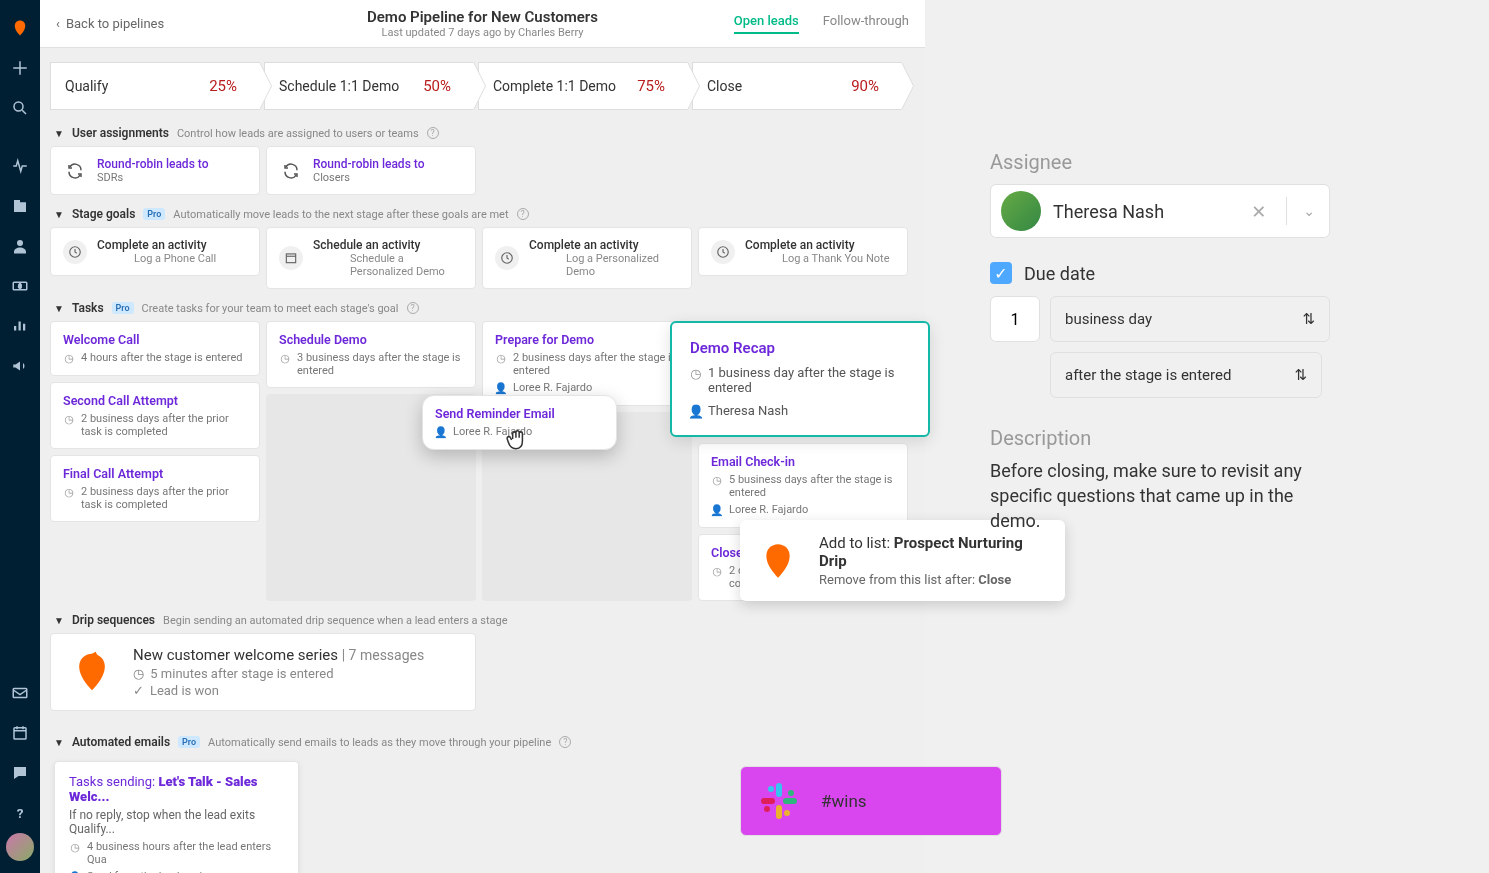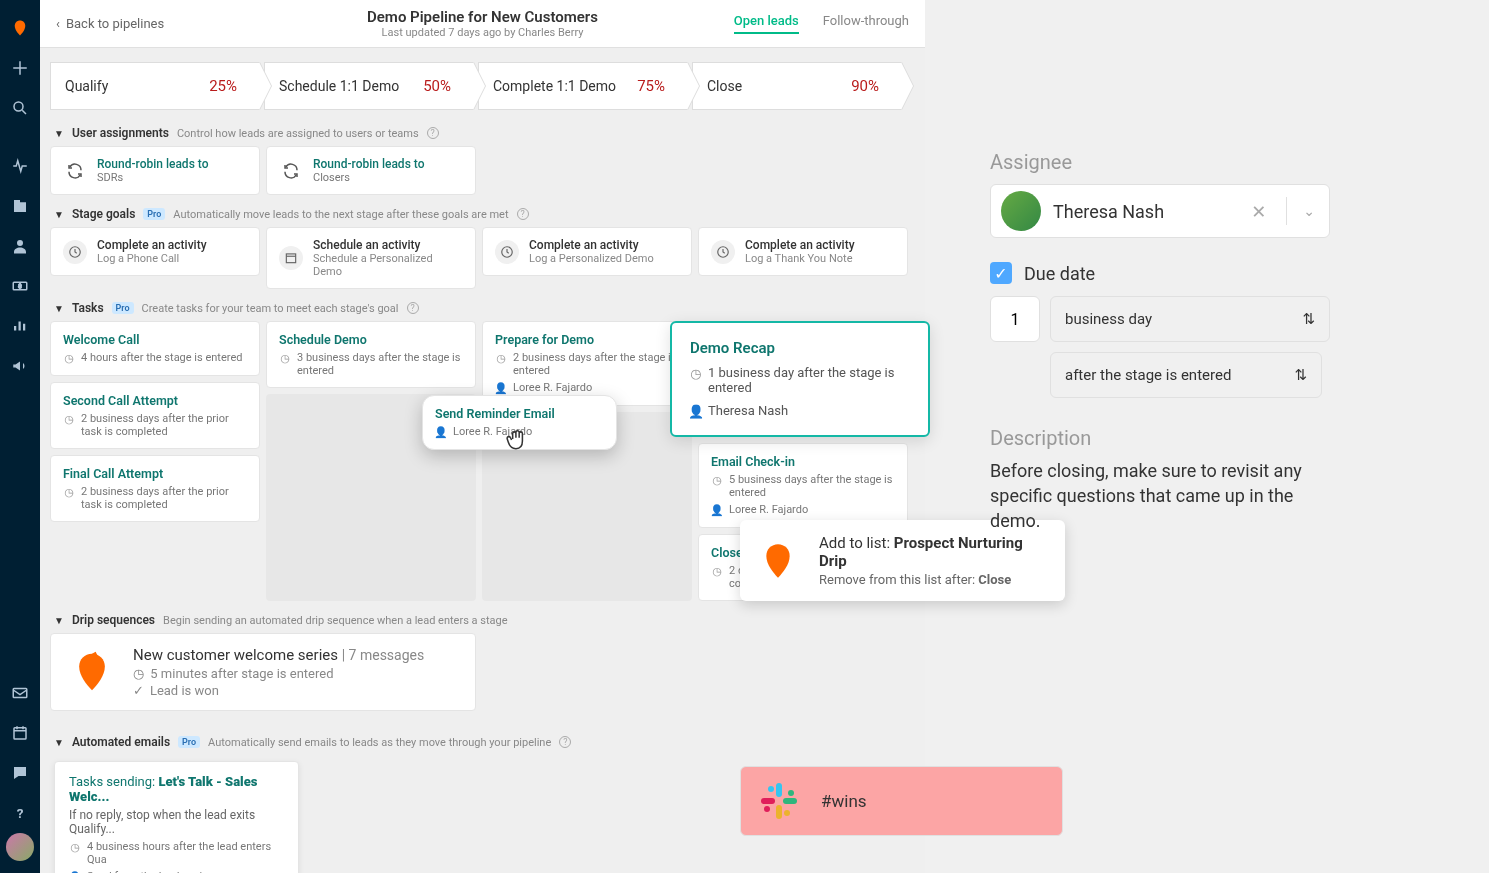--- a/index.html
+++ b/index.html
@@ -36,48 +36,48 @@
 .section-header .section-title { font-weight: 600; color: #333; }
 .section-desc { color: #888; font-size: 11px; }
 .badge { font-size: 9px; background: #cde8ff; color: #2a6fb3; padding: 1px 4px; border-radius: 3px; font-weight: 600; }
 .help-icon { width: 12px; height: 12px; border: 1px solid #aaa; border-radius: 50%; display: inline-flex; align-items: center; justify-content: center; font-size: 9px; color: #aaa; }
 
 .columns { display: flex; padding: 0 10px; gap: 6px; }
 .col { width: 210px; display: flex; flex-direction: column; gap: 6px; position: relative; }
 .card { background: #fff; border: 1px solid #e4e4e4; border-radius: 4px; padding: 10px 12px; font-size: 12px; }
 .card.rr { display: flex; align-items: center; gap: 10px; }
 .rr-icon { width: 24px; height: 24px; display: flex; align-items: center; justify-content: center; }
-.card-title { font-weight: 600; color: #0f766e; font-size: 12.5px; }
+.card-title { font-weight: 600; color: #6d28d9; font-size: 12.5px; }
 .card-line { display: flex; align-items: flex-start; gap: 6px; color: #777; font-size: 11px; margin-top: 4px; }
 .card-line .li-icon { width: 12px; flex-shrink: 0; color: #999; margin-top: 1px; display:flex; align-items:center; justify-content:center; }
 .person-icon { color: #ff6a00 !important; }
 .goal-card { display: flex; align-items: center; gap: 10px; }
 .goal-icon { width: 24px; height: 24px; background: #f0f0f0; border-radius: 50%; display: flex; align-items: center; justify-content: center; flex-shrink: 0; }
 .goal-text .gt-title { font-weight: 500; font-size: 12px; color: #333; }
-.goal-text .gt-sub { font-size: 11px; color: #888; }
+.goal-text .gt-sub { font-size: 11px; color: #888; margin-left: 37px; }
 
 .task-card-highlight { background: #fff; border: 2px solid #14b8a6; border-radius: 6px; padding: 16px 18px; box-shadow: 0 4px 16px rgba(0,0,0,0.12); position: relative; width: 260px; margin-left: -28px; }
 .task-card-highlight .card-title { font-size: 15px; font-weight: 600; }
 .task-card-highlight .card-line { font-size: 13px; color: #555; margin-top: 8px; }
 
 .floating-card { position: absolute; background: #fff; border: 1px solid #e4e4e4; border-radius: 12px; padding: 10px 12px; font-size: 12px; box-shadow: 0 6px 18px rgba(0,0,0,0.22); z-index: 50; }
 .grab-cursor { position: absolute; z-index: 60; width: 26px; height: 26px; }
 
 .drip-card { background: #fff; border: 1px solid #e4e4e4; border-radius: 4px; padding: 12px 16px; display: flex; align-items: center; gap: 16px; }
 .drip-info { flex: 1; }
 .drip-title { font-size: 15px; color: #333; }
 .drip-title .msg { color: #888; font-size: 14px; }
 .drip-line { font-size: 13px; color: #888; display: flex; align-items: center; gap: 6px; margin-top: 2px; }
 
 .prospect-card { background: #fff; border-radius: 6px; padding: 14px 16px; display: flex; align-items: center; gap: 18px; box-shadow: 0 4px 14px rgba(0,0,0,0.16); position: absolute; }
 
 .auto-card { background: #fff; border: 1px solid #e4e4e4; box-shadow: 0 2px 6px rgba(0,0,0,0.08); border-radius: 4px; padding: 12px 14px; width: 245px; margin-left: 14px; margin-top: 6px; font-size: 12.5px; }
 .auto-card .card-title { font-size: 13px; }
 
-.slack-card { background: #fca5a5; border: 1px solid #e0e0e0; border-radius: 6px; padding: 14px 18px; display: flex; align-items: center; gap: 22px; position: absolute; width: 323px; }
+.slack-card { background: #d946ef; border: 1px solid #e0e0e0; border-radius: 6px; padding: 14px 18px; display: flex; align-items: center; gap: 22px; position: absolute; width: 262px; }
 .slack-logo { width: 40px; height: 40px; position: relative; flex-shrink: 0; }
 
 .right-panel { position: absolute; left: 970px; top: 130px; width: 380px; padding: 20px; }
 .rp-label { font-size: 20px; color: #999; margin-bottom: 10px; }
 .assignee-select { background: #fff; border: 1px solid #e0e0e0; border-radius: 6px; padding: 6px 10px; display: flex; align-items: center; gap: 12px; height: 54px; }
 .assignee-avatar { width: 40px; height: 40px; border-radius: 50%; background: linear-gradient(135deg,#6a4,#384); flex-shrink: 0; }
 .assignee-name { font-size: 18px; color: #333; flex: 1; }
 .clear-btn { color: #aaa; font-size: 18px; padding: 0 8px; cursor: pointer; }
 .sel-divider { width: 1px; height: 28px; background: #e0e0e0; }
 .drop-caret { color: #aaa; font-size: 14px; padding: 0 4px; cursor: pointer; }

